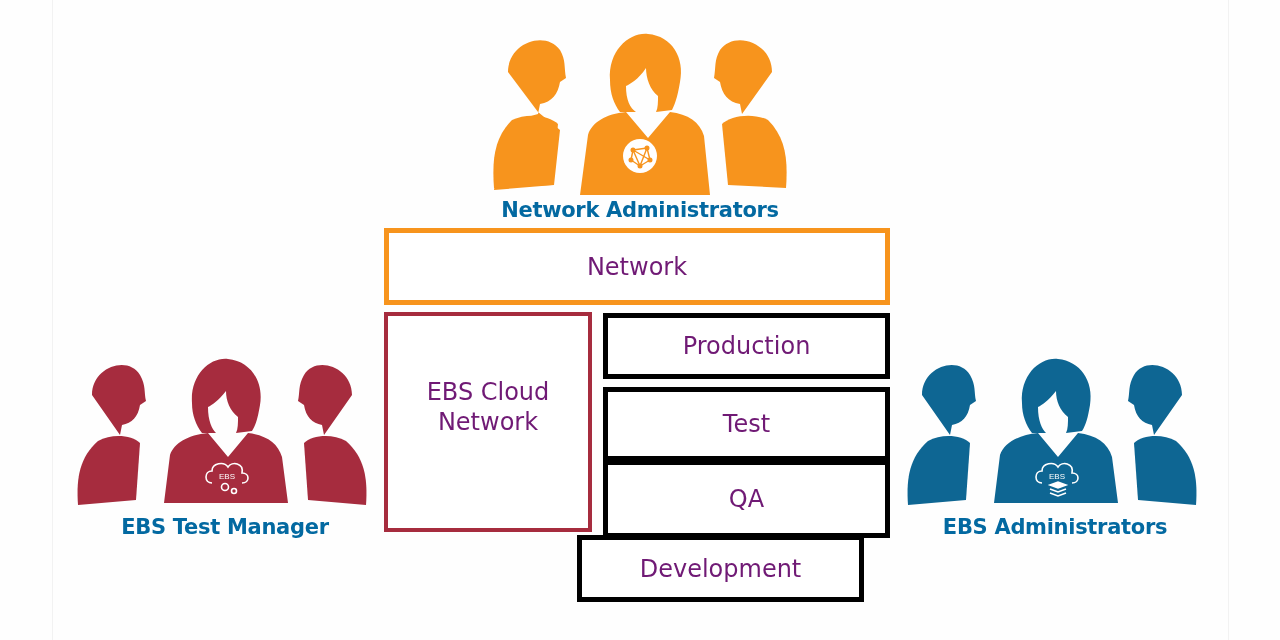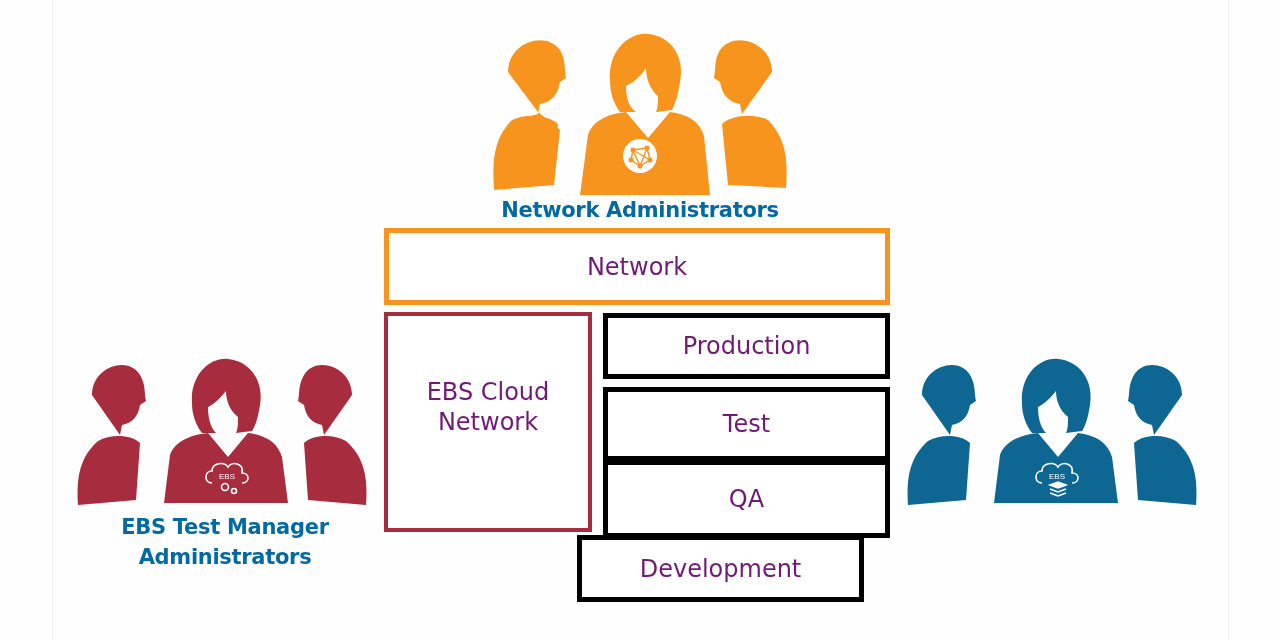--- a/index.html
+++ b/index.html
@@ -68,41 +68,41 @@
       <path d="M276,96 C262,88 242,90 234,98 L238,155 L296,160 C298,132 294,112 276,96 Z"></path>
     </g>
     <g fill="none" stroke="#fff" stroke-width="1.6">
       <path d="M142,138 C134,138 134,126 142,126 C142,118 154,116 158,122 C162,116 174,118 172,128 C180,128 180,138 172,138"></path>
       <circle cx="155" cy="142" r="3.5"></circle>
         <circle cx="164" cy="146" r="2.5"></circle>
     </g>
     <text x="157" y="134" fill="#fff" font-size="8" text-anchor="middle" font-family="Liberation Sans, sans-serif">EBS</text>
   </svg>
   <div class="glabel" style="left:0;top:168px;width:310px;">EBS Test Manager</div>
-  <div class="glabel" style="left:0;top:198px;width:310px;">Administrators</div>
 </div>
 
 <div class="group" style="left:900px;top:345px;width:310px;height:205px;">
   <svg width="310" height="165">
     <g fill="#0e6693">
       <path d="M22,50 C22,22 58,10 70,30 C76,40 74,48 76,56 L70,60 C68,72 62,78 52,80 L50,90 Z"></path>
       <path d="M28,96 C42,88 62,90 70,98 L66,155 L8,160 C6,132 10,112 28,96 Z"></path>
       <path d="M122,58 C120,30 140,12 158,14 C180,16 194,36 190,60 C188,72 186,80 182,86 L166,88 C168,84 168,78 168,72 C160,66 156,56 156,46 C148,56 142,60 138,62 C138,76 142,84 146,88 L132,88 C126,80 122,70 122,58 Z"></path>
       <path d="M100,110 C104,98 118,90 138,88 L158,112 L178,88 C196,90 208,98 212,112 L218,158 L94,158 Z"></path>
       <path d="M282,50 C282,22 246,10 234,30 C228,40 230,48 228,56 L234,60 C236,72 242,78 252,80 L254,90 Z"></path>
       <path d="M276,96 C262,88 242,90 234,98 L238,155 L296,160 C298,132 294,112 276,96 Z"></path>
     </g>
     <g fill="none" stroke="#fff" stroke-width="1.6">
       <path d="M142,138 C134,138 134,126 142,126 C142,118 154,116 158,122 C162,116 174,118 172,128 C180,128 180,138 172,138"></path>
       <path d="M150,140 L158,137 L166,140 L158,143 Z" fill="#fff"></path>
       <path d="M150,144 L158,147 L166,144"></path>
         <path d="M150,148 L158,151 L166,148"></path>
     </g>
     <text x="157" y="134" fill="#fff" font-size="8" text-anchor="middle" font-family="Liberation Sans, sans-serif">EBS</text>
   </svg>
+  <div class="glabel" style="left:0;top:168px;width:310px;">EBS Administrators</div>
 </div>
 
 <div class="box orange" style="left:384px;top:228px;width:506px;height:77px;">
   <span>Network</span>
 </div>
 
 <div class="box red" style="left:384px;top:312px;width:208px;height:220px;flex-direction:column;padding-bottom:30px;">
   <span>EBS Cloud</span>
   <span>Network</span>
 </div>

